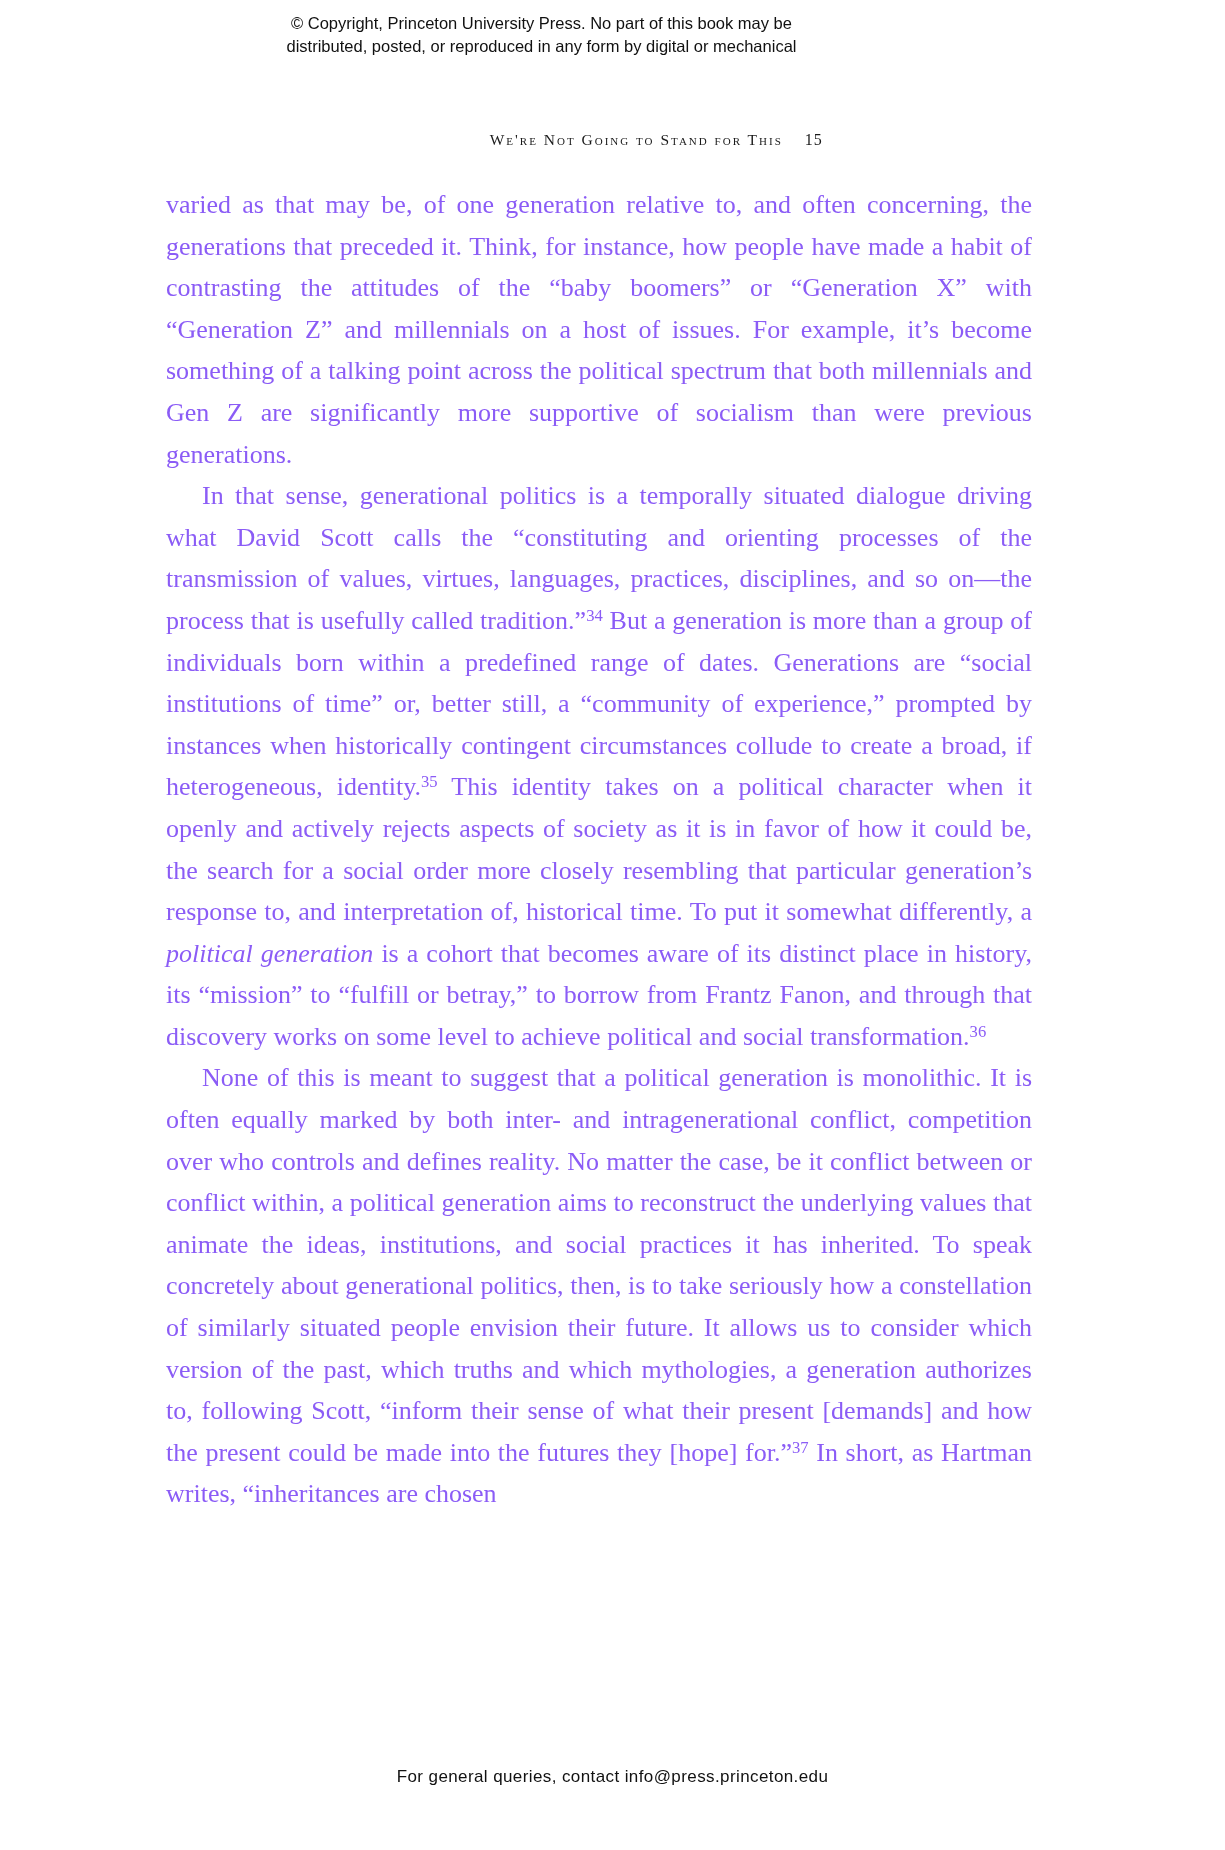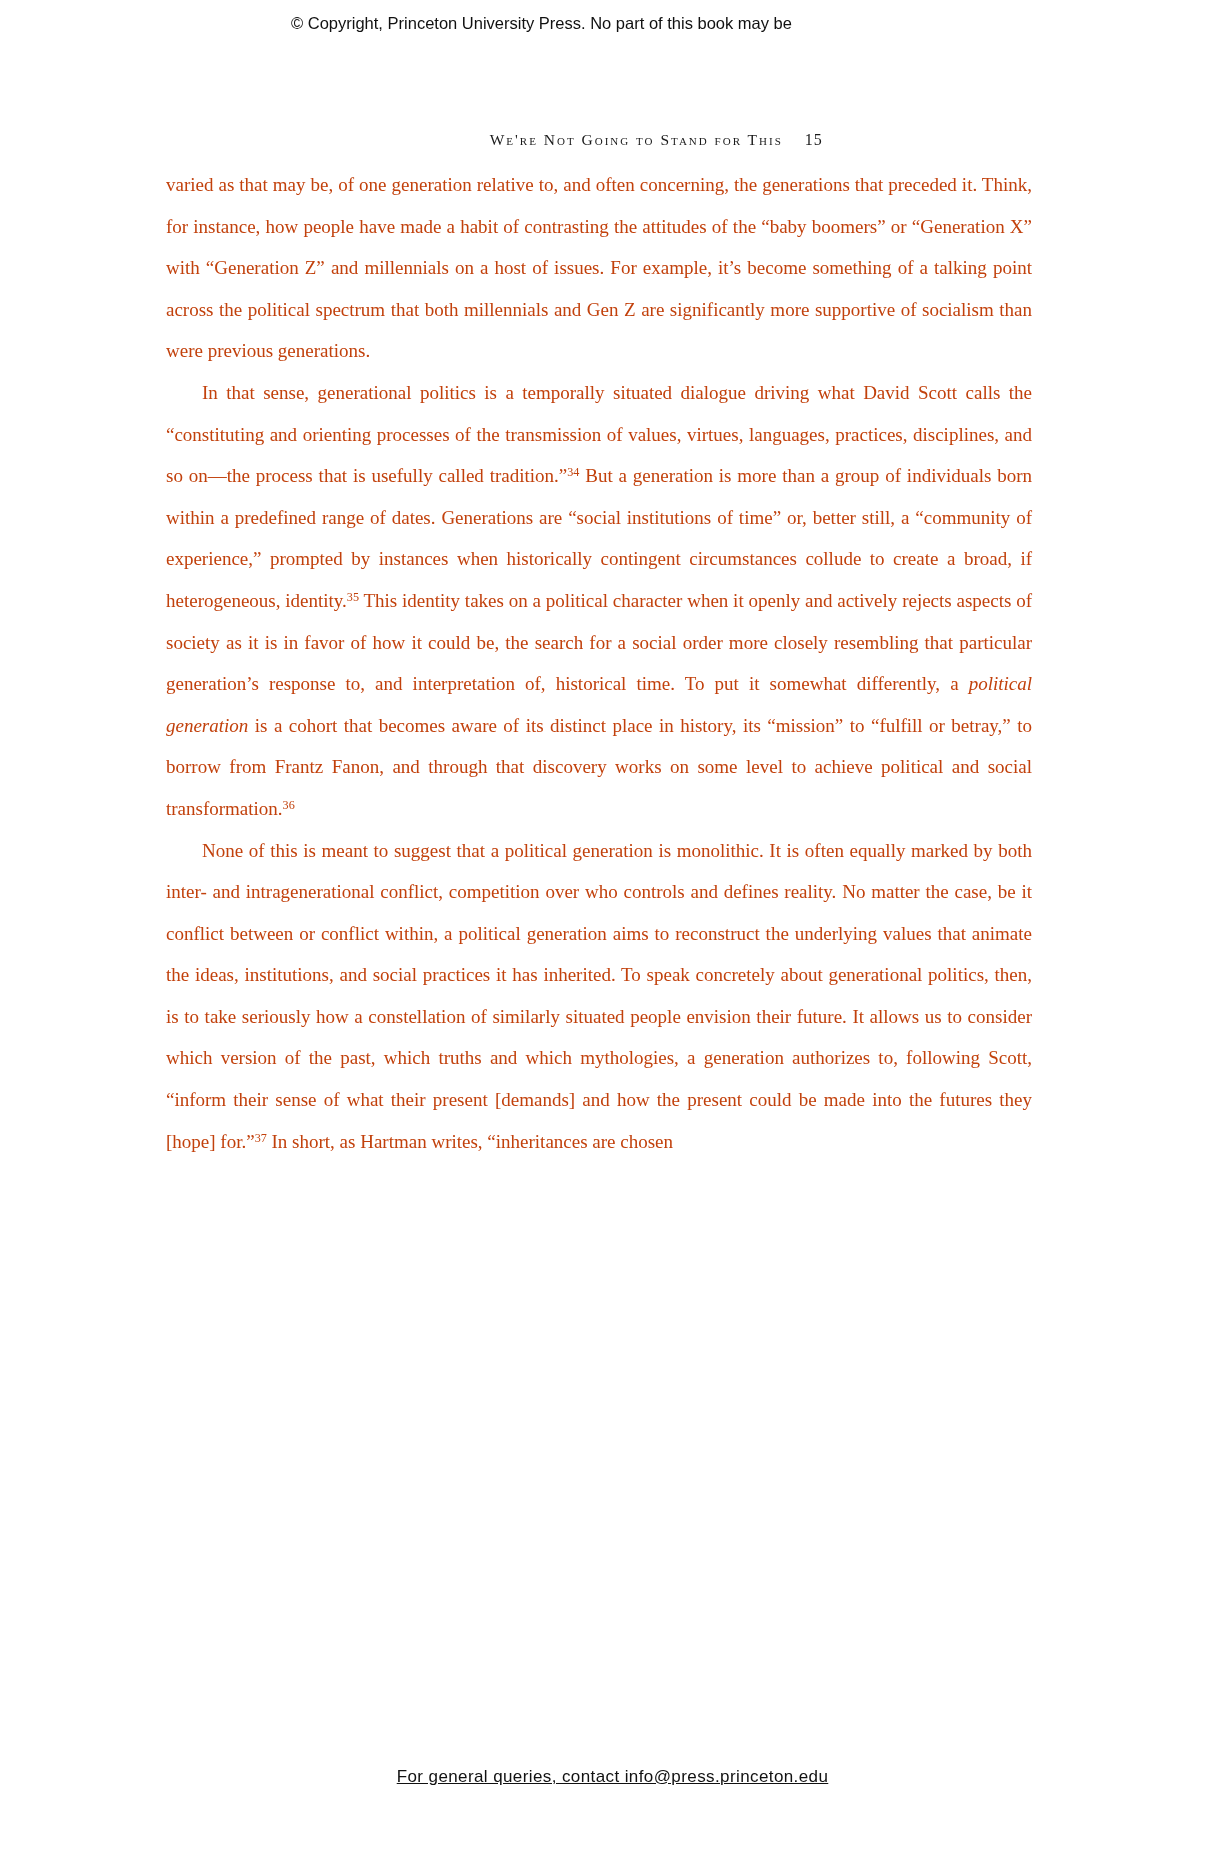--- a/index.html
+++ b/index.html
@@ -56,28 +56,28 @@
     display: inline-block;
     width: 22px;
   }
   .runninghead .rh-page {
     letter-spacing: 1px;
     font-size: 16px;
   }
   
   .body-text {
     position: absolute;
-    top: 164px;
+    top: 184px;
     left: 166px;
     width: 866px;
-    font-size: 19px;
+    font-size: 26px;
     line-height: 41.6px;
     text-align: justify;
     text-justify: inter-word;
-    color: #c2410c;
+    color: #8b5cf6;
     -webkit-hyphens: manual;
     hyphens: manual;
   }
   .body-text p {
     margin: 0;
   }
   .body-text p.indent {
     text-indent: 36px;
   }
   sup {
@@ -93,30 +93,30 @@
     position: absolute;
     top: 1767px;
     left: 0;
     width: 1225px;
     text-align: center;
     font-family: "Liberation Sans", sans-serif;
     font-size: 17px;
     letter-spacing: 0.4px;
     color: #111111;
     white-space: pre;
-    text-decoration: underline;
   }
 </style>
 </head>
 <body>
 
 <div class="page">
 
   <div class="copyright">
     <span class="cline">© Copyright, Princeton University Press. No part of this book may be</span>
+    <span class="cline">distributed, posted, or reproduced in any form by digital or mechanical</span>
   </div>
 
   <div class="runninghead">
     <span class="rh-title">We're Not Going to Stand for This</span><span class="rh-gap"></span><span class="rh-page">15</span>
   </div>
 
   <div class="body-text">
     <p>varied as that may be, of one generation relative to, and often concerning, the generations that preceded it. Think, for instance, how people have made a habit of contrasting the attitudes of the “baby boomers” or “Generation X” with “Generation Z” and millennials on a host of issues. For example, it’s become something of a talking point across the political spectrum that both millennials and Gen Z are significantly more supportive of socialism than were previous generations.</p>
     <p class="indent">In that sense, generational politics is a temporally situated dialogue driving what David Scott calls the “constituting and orienting processes of the transmission of values, virtues, languages, practices, disciplines, and so on—the process that is usefully called tradition.”<sup>34</sup> But a generation is more than a group of individuals born within a predefined range of dates. Generations are “social institutions of time” or, better still, a “community of experience,” prompted by instances when historically contingent circumstances collude to create a broad, if heterogeneous, identity.<sup>35</sup> This identity takes on a political character when it openly and actively rejects aspects of society as it is in favor of how it could be, the search for a social order more closely resembling that particular generation’s response to, and interpretation of, historical time. To put it somewhat differently, a <em>political generation</em> is a cohort that becomes aware of its distinct place in history, its “mission” to “fulfill or betray,” to borrow from Frantz Fanon, and through that discovery works on some level to achieve political and social transformation.<sup>36</sup></p>
     <p class="indent">None of this is meant to suggest that a political generation is monolithic. It is often equally marked by both inter- and intragenerational conflict, competition over who controls and defines reality. No matter the case, be it conflict between or conflict within, a political generation aims to reconstruct the underlying values that animate the ideas, institutions, and social practices it has inherited. To speak concretely about generational politics, then, is to take seriously how a constellation of similarly situated people envision their future. It allows us to consider which version of the past, which truths and which mythologies, a generation authorizes to, following Scott, “inform their sense of what their present [demands] and how the present could be made into the futures they [hope] for.”<sup>37</sup> In short, as Hartman writes, “inheritances are chosen</p>

